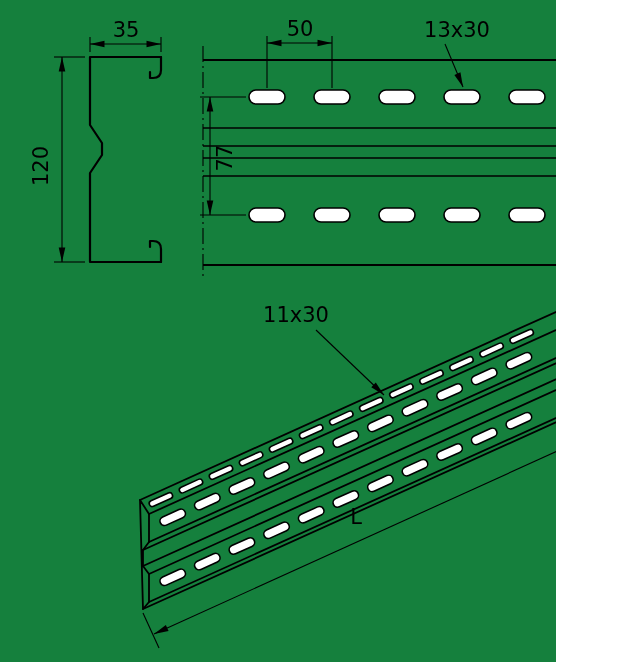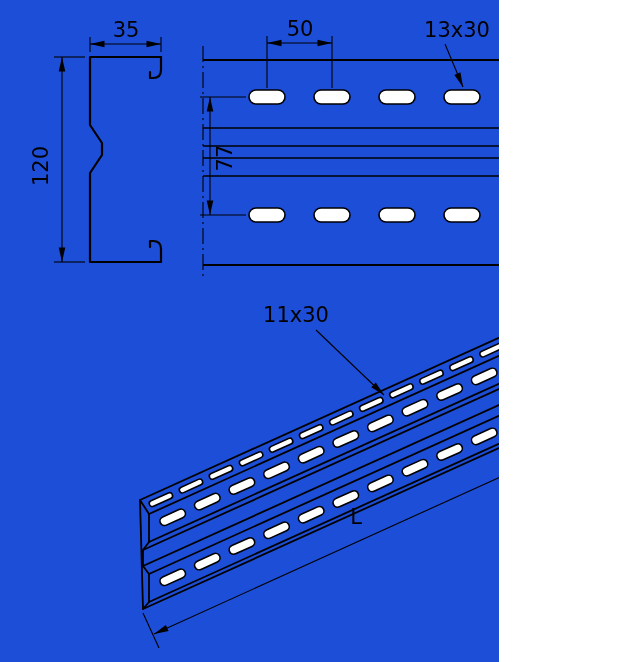--- a/index.html
+++ b/index.html
@@ -1,16 +1,16 @@
 <!DOCTYPE html>
 <html><head>
 <meta charset="utf-8">
 <style>
   html,body{margin:0;padding:0;background:#ffffff;}
-  .page{width:499px;height:662px;background:#1d4ed8;position:relative;overflow:hidden;}
+  .page{width:556px;height:662px;background:#15803d;position:relative;overflow:hidden;}
   svg{display:block;}
   text{font-family:"DejaVu Sans","Liberation Sans",sans-serif;font-size:21px;fill:#000;}
   .outline{fill:none;stroke:#000;stroke-width:2.2;stroke-linejoin:round;stroke-linecap:round;}
   .edge{stroke:#000;stroke-width:1.8;fill:none;}
   .mid{stroke:#000;stroke-width:1.4;fill:none;}
   .dashdot{stroke:#000;stroke-width:1.1;fill:none;stroke-dasharray:16 4 2 4;}
   .ext{stroke:#000;stroke-width:1.1;fill:none;}
   .dim{stroke:#000;stroke-width:1.1;fill:none;}
   .slot{fill:#fff;stroke:#000;stroke-width:1.6;}
   .iso-edge{stroke:#000;stroke-width:1.8;fill:none;stroke-linecap:round;}

